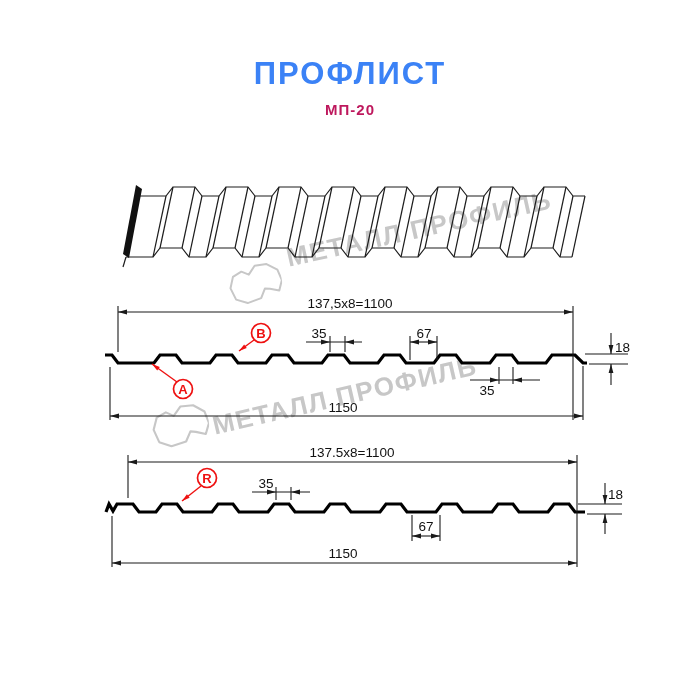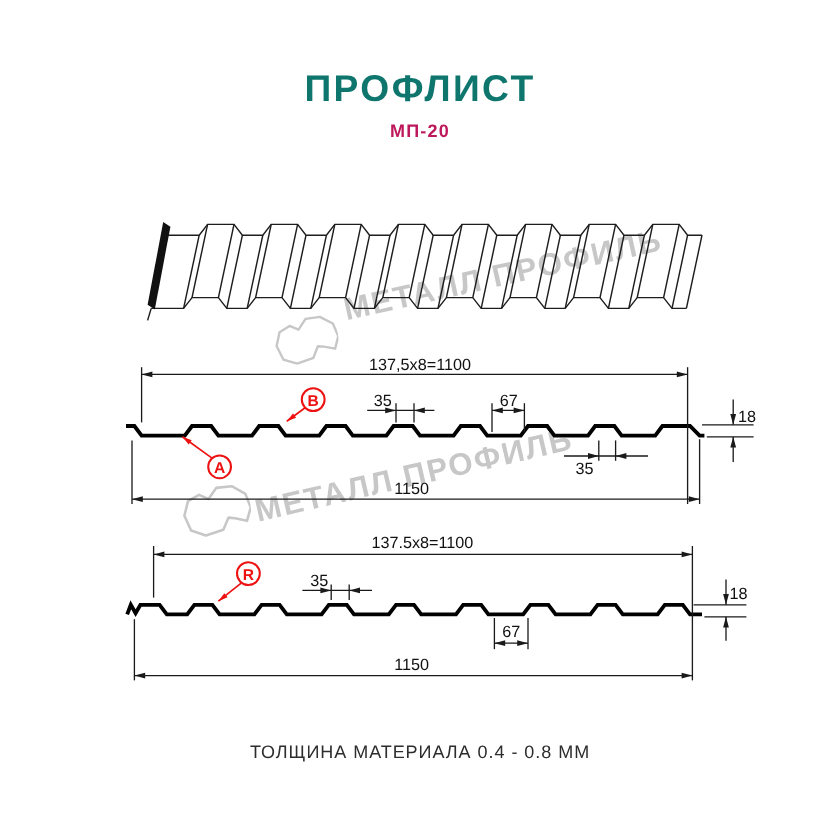--- a/index.html
+++ b/index.html
@@ -1,20 +1,20 @@
 <!DOCTYPE html>
 <html style="--red: #ee1111; --line: #1a1a1a; --wm: #c7c7c7;"><head>
 <meta charset="utf-8">
 <style>
   :root { --red:#ee1111; --line:#1a1a1a; --wm:#c7c7c7; }
   html,body { margin:0; padding:0; background:#ffffff; }
   #stage { position:relative; width:700px; height:700px; background:#fff; overflow:hidden;
            font-family:"Liberation Sans", sans-serif; }
   .title { position:absolute; left:0; top:56px; width:700px; text-align:center;
-           font-size:31px; font-weight:800; letter-spacing:2px; color:#0f766e; }
+           font-size:31px; font-weight:800; letter-spacing:2px; color:#3b82f6; }
   .subtitle { position:absolute; left:0; top:101px; width:700px; text-align:center;
            font-size:15px; font-weight:600; letter-spacing:1px; color:#be185d; }
   .footer { position:absolute; left:0; top:619px; width:700px; text-align:center;
            font-size:15px; font-weight:500; letter-spacing:0.8px; color:#2d2d2d; }
   .wm-text { position:absolute; color:var(--wm); font-weight:700; font-size:26px;
            letter-spacing:1.5px; white-space:nowrap; transform-origin:left center; z-index:1; }
   .wm1 { left:287px; top:243px; transform:rotate(-12.5deg); }
   .wm2 { left:213px; top:411px; transform:rotate(-13deg); }
   .wm-logo { position:absolute; z-index:1; }
   .wm-logo polygon { fill:none; stroke:var(--wm); stroke-width:2; stroke-linejoin:round; }
@@ -175,14 +175,13 @@
     <text class="dimtxt" x="352" y="457" text-anchor="middle">137.5x8=1100</text>
     <text class="dimtxt" x="343" y="558" text-anchor="middle">1150</text>
     <text class="dimtxt" x="266" y="488" text-anchor="middle">35</text>
     <text class="dimtxt" x="426" y="531" text-anchor="middle">67</text>
     <text class="dimtxt" x="608" y="499" text-anchor="start">18</text>
 
     <circle class="red-circ" cx="207" cy="478" r="9.5"></circle>
     <text class="red-text" x="207" y="483">R</text>
   </svg>
 
-  <div class="footer">ТОЛЩИНА МАТЕРИАЛА 0.4 - 0.8 ММ</div>
 </div>
 
 </body></html>

